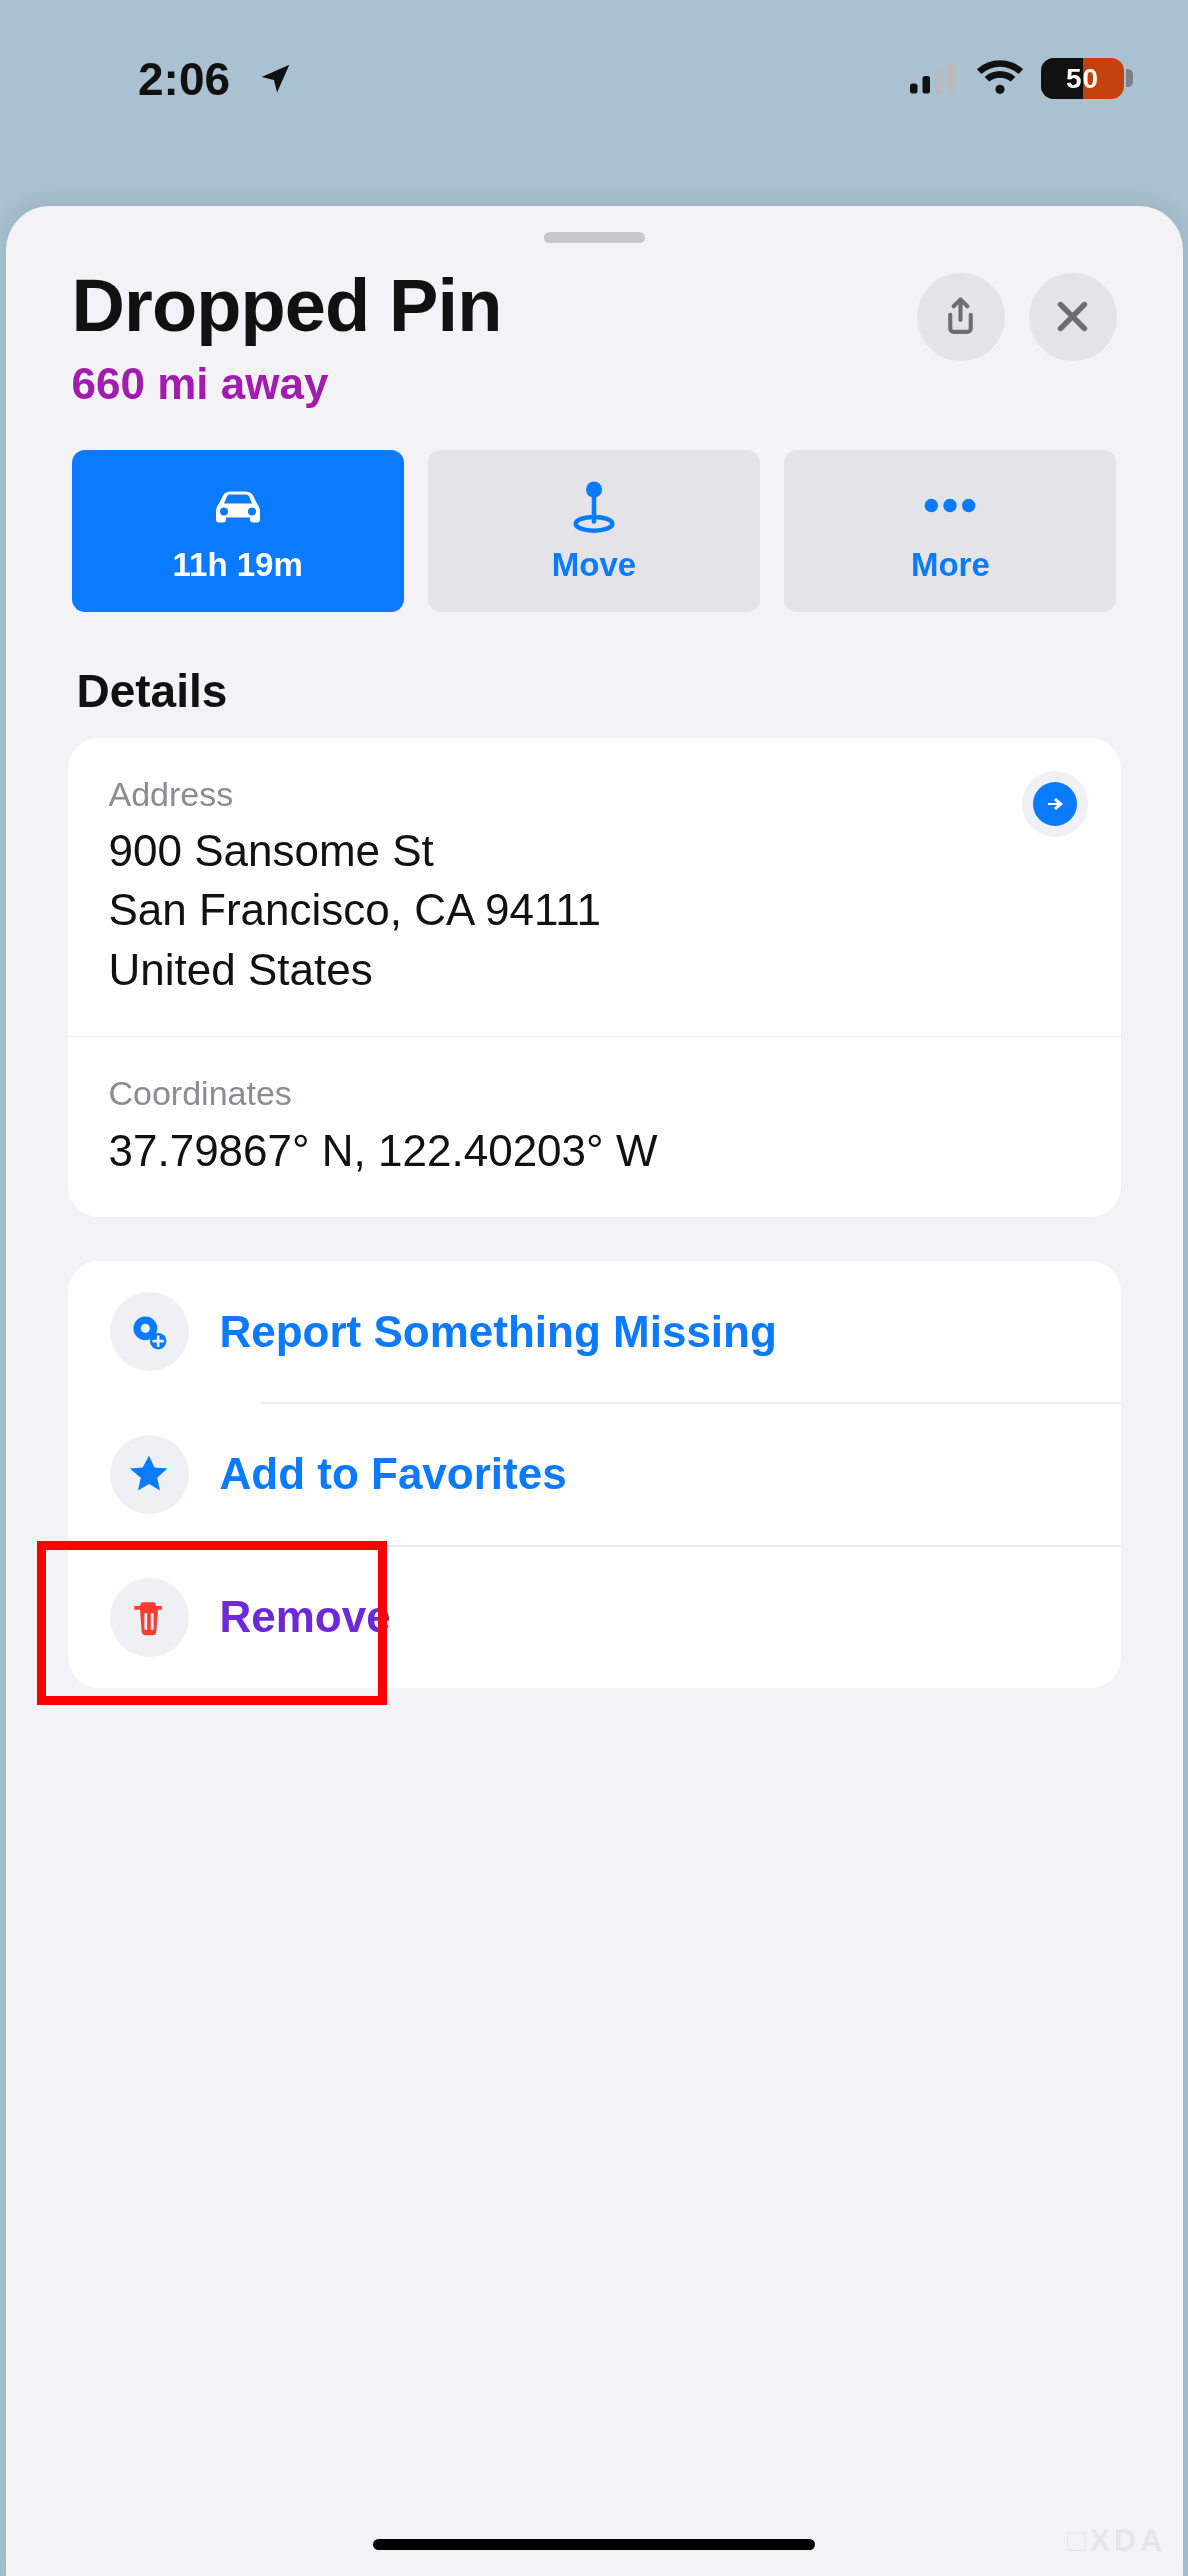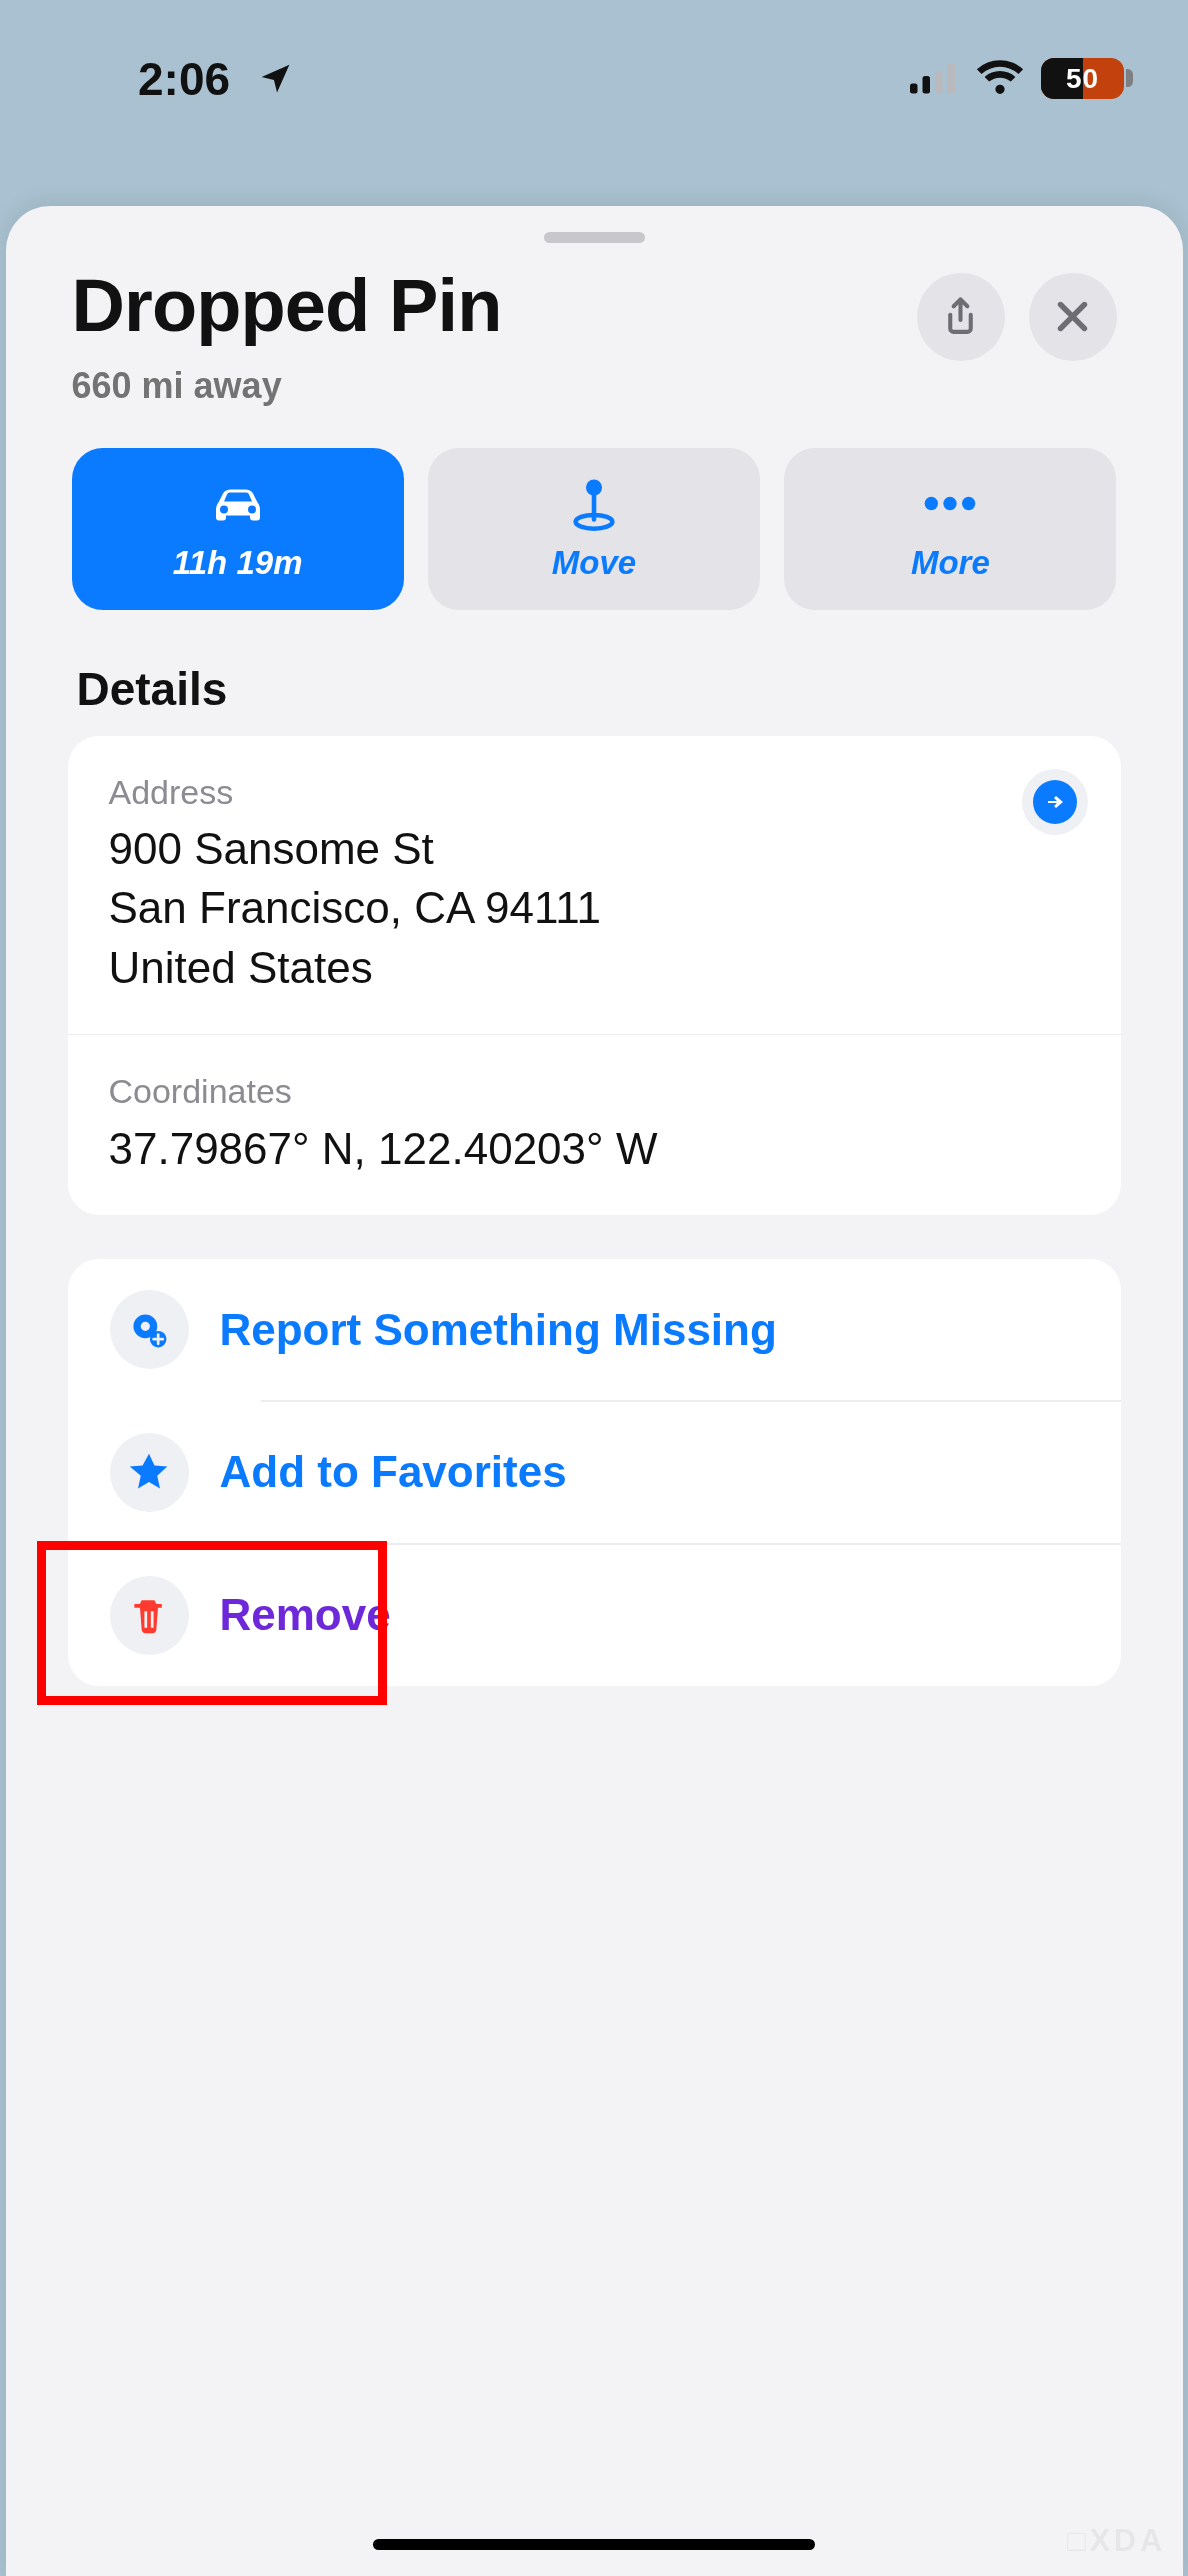--- a/index.html
+++ b/index.html
@@ -64,45 +64,45 @@
   .sheet-header{
     display:flex; align-items:flex-start;
     padding:0 50px;
   }
   .title-block{ flex:1; }
   .title{
     font-size:74px; font-weight:800; letter-spacing:-0.9px; color:#111;
     line-height:1.05;
   }
   .subtitle{
-    margin-top:20px;
-    font-size:36px; font-weight:600; color:#737373;
+    margin-top:14px;
+    font-size:44px; font-weight:600; color:#a21caf;
   }
   .header-buttons{ display:flex; gap:24px; padding-top:5.5px;}
   .circ-btn{
     width:88px; height:88px; border-radius:50%;
     background:#e4e4e8; display:flex; align-items:center; justify-content:center;
   }
   .circ-btn svg{ width:41px; height:41px; }
   .circ-btn .stroke{ stroke:#6d6d73; }
 
   
   .actions{
     display:flex; gap:24px;
     padding:41px 50px 0;
   }
   .pill{
     flex:1;
     height:162px;
-    border-radius:31px;
+    border-radius:13px;
     background:#e4e4e8;
     color:#0a7aff;
     display:flex; flex-direction:column; align-items:center; justify-content:center;
     gap:13px;
-    font-size:33px; font-weight:700;font-style:italic;
+    font-size:33px; font-weight:700;
   }
   .pill.primary{ background:#0a7aff; color:#fff; }
   .pill svg{ width:64px; height:55px; }
   .pill .label{ font-size:33px; }
 
   
   .section-title{
     padding:52px 55px 20px;
     font-size:46px; font-weight:800; color:#111;
   }

